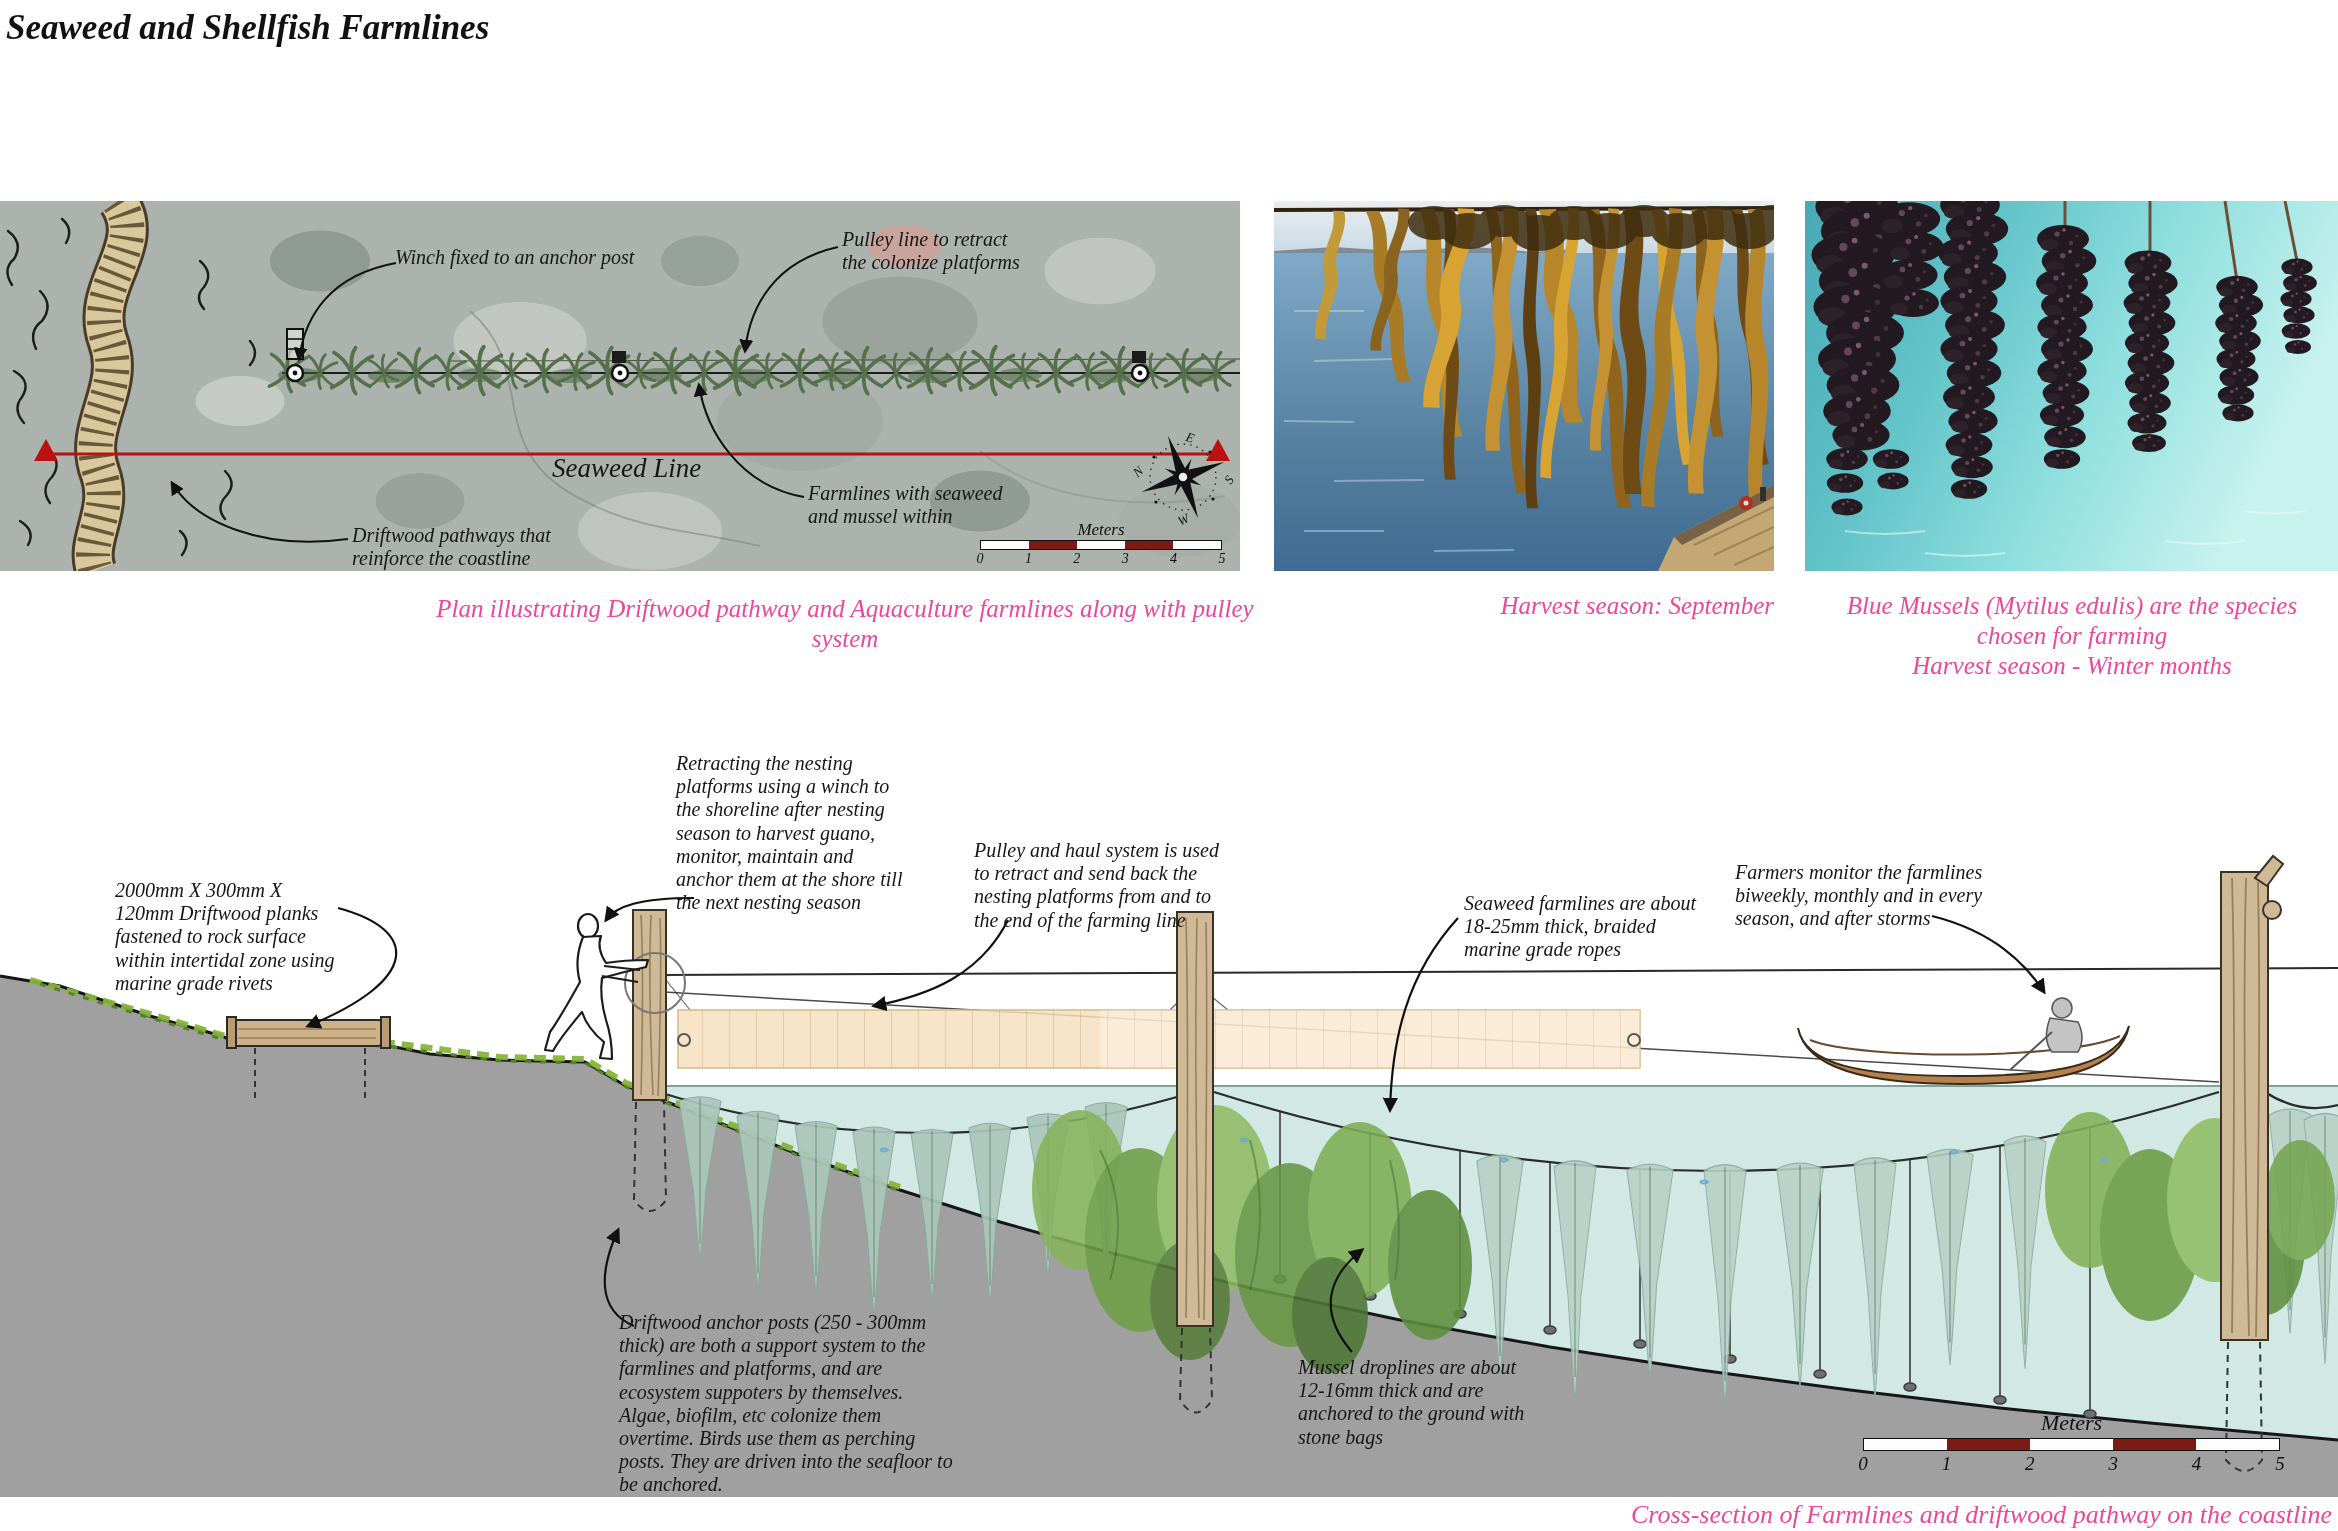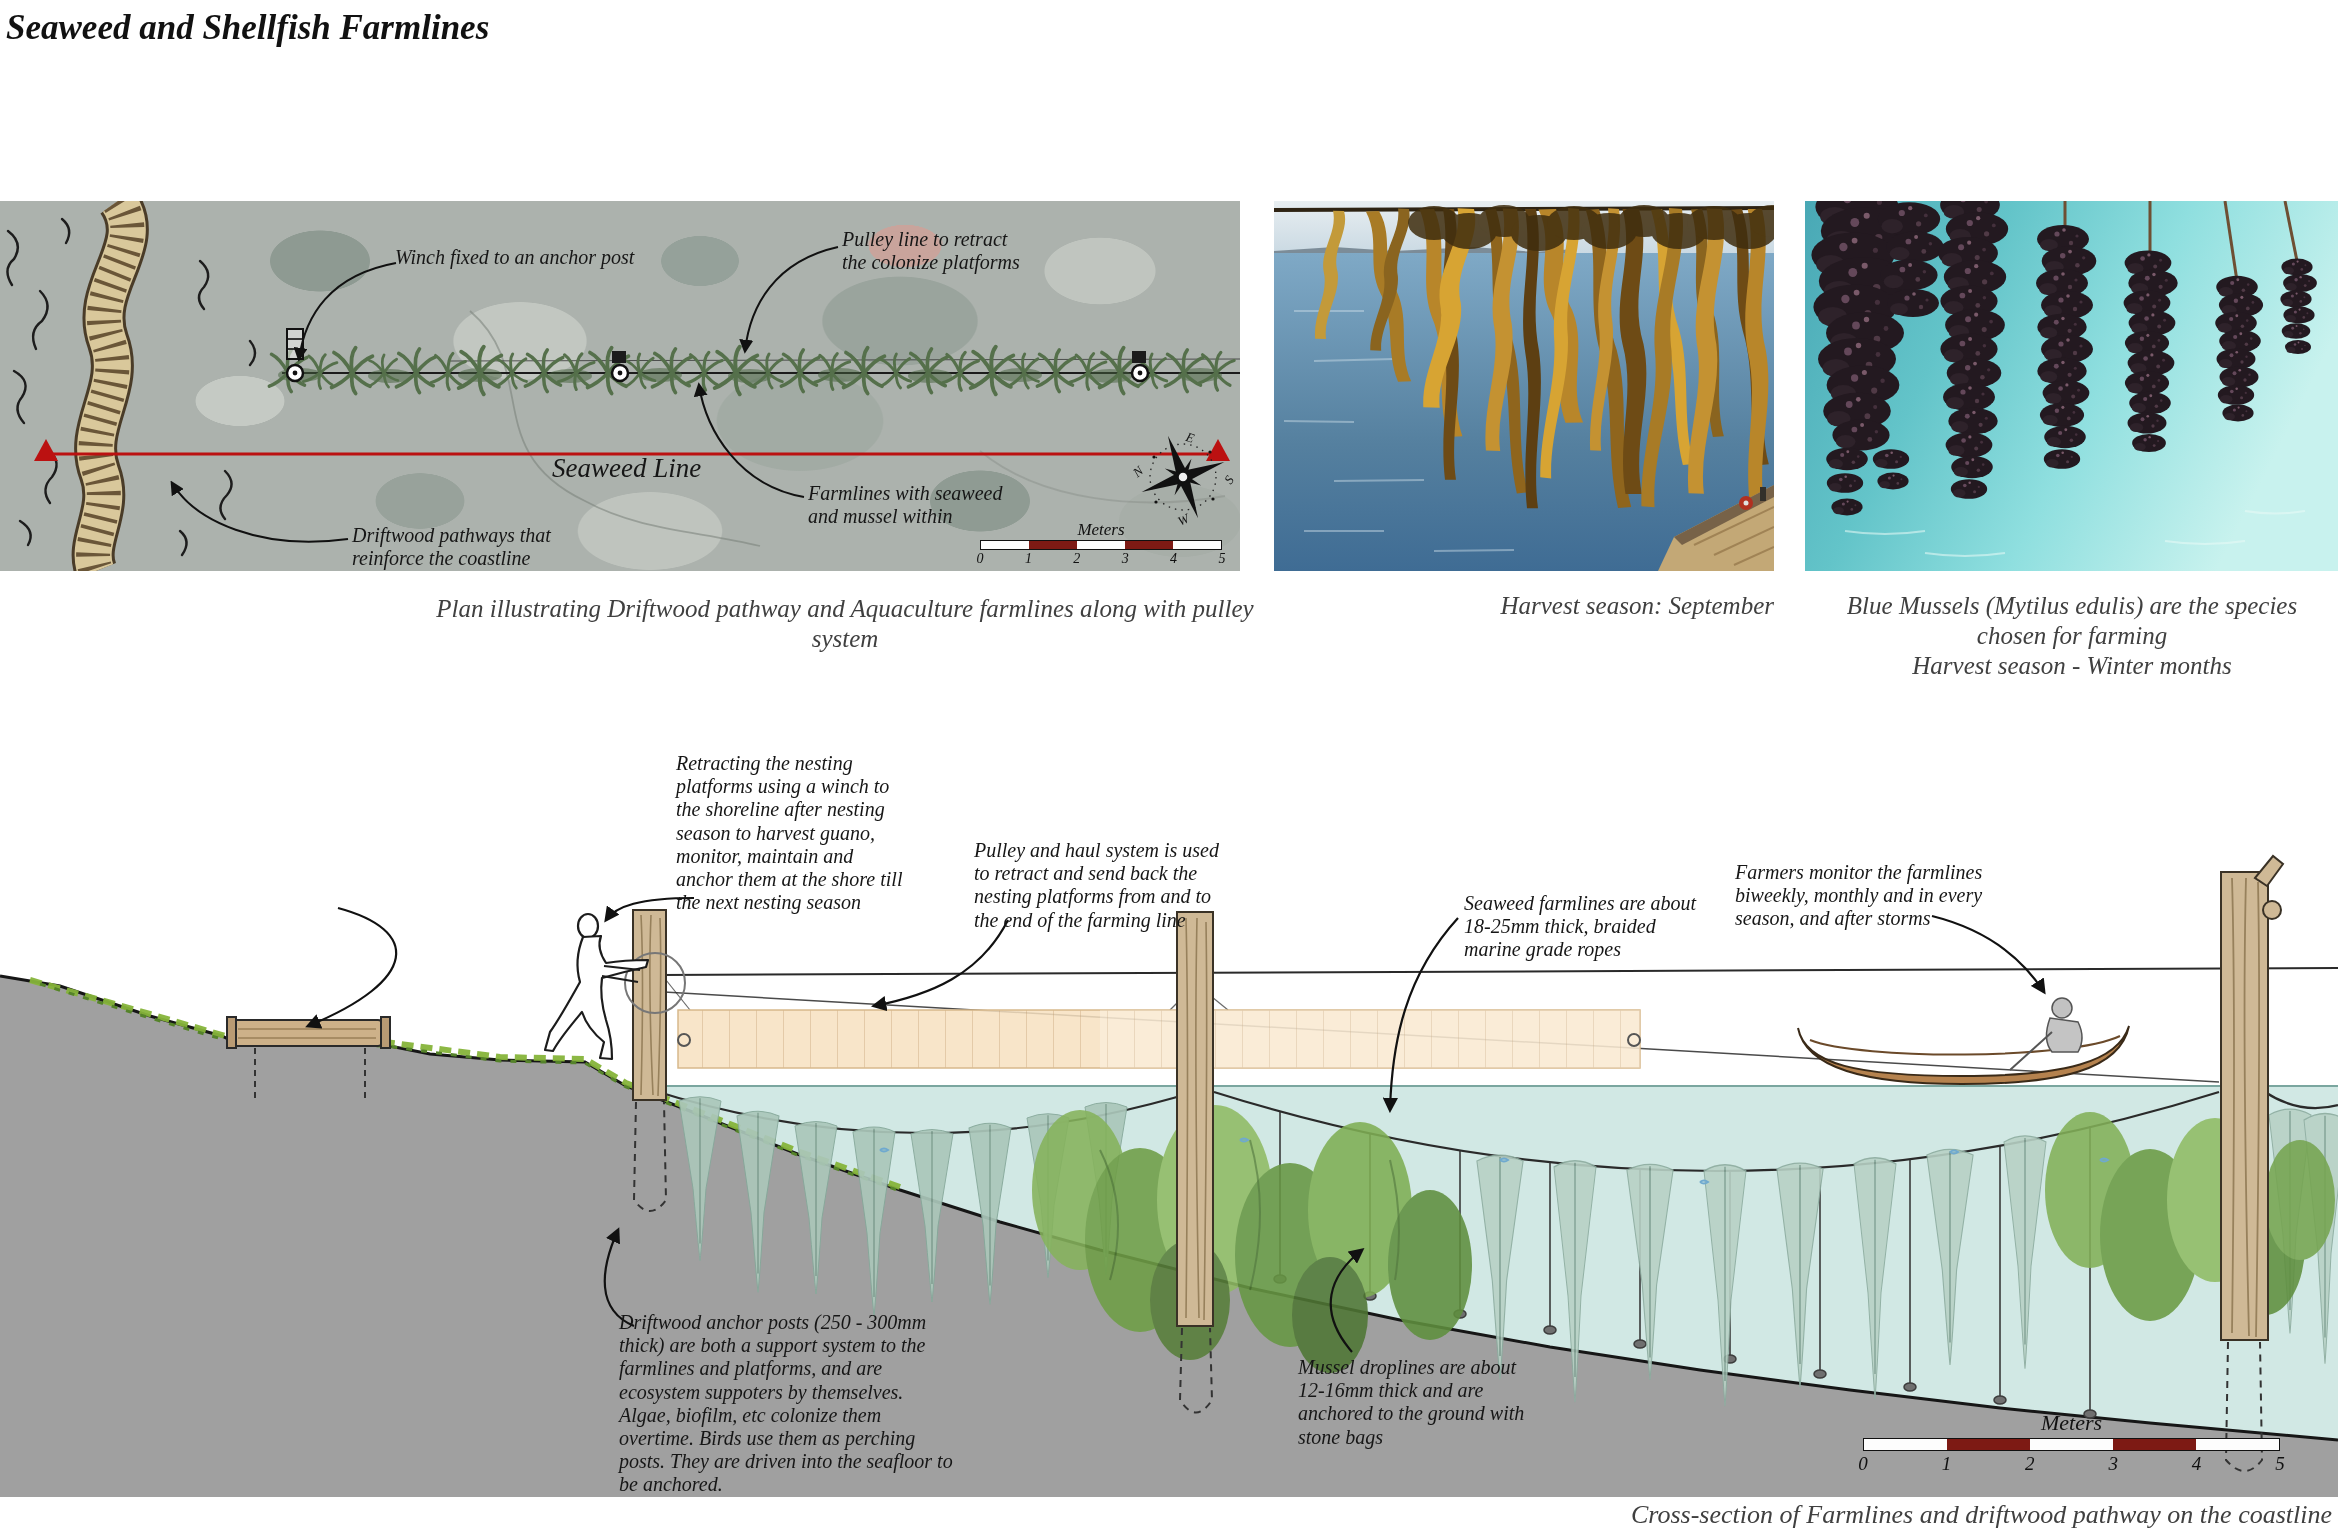--- a/index.html
+++ b/index.html
@@ -2,21 +2,21 @@
 <html><head>
 <meta charset="utf-8">
 <style>
   html,body{margin:0;padding:0;background:#fff}
   #board{position:relative;width:2338px;height:1531px;background:#fff;overflow:hidden;
          font-family:"Liberation Serif",serif;color:#111}
   .abs{position:absolute}
   #title{left:6px;top:8px;font-size:35px;font-weight:bold;font-style:italic;white-space:nowrap}
   .panel{position:absolute;top:201px;height:370px;overflow:hidden}
   .ann{position:absolute;font-style:italic;font-size:20px;line-height:1.16;color:#161616}
-  .cap{position:absolute;font-style:italic;font-size:25px;line-height:1.2;color:#404040}
+  .cap{position:absolute;font-style:italic;font-size:25px;line-height:1.2;color:#ec4899}
   .nowrap{white-space:nowrap}
   .cl{position:absolute;font-size:13px;font-style:italic;color:#111}
   
   .scalebar{position:absolute}
   .sb-title{text-align:center;font-style:italic}
   .sb-bar{display:flex;border:1.6px solid #111;box-sizing:border-box;background:#fff}
   .sb-bar i{flex:1;background:#fdfdfd}
   .sb-bar i.r{background:#7d1a14}
   .sb-ticks{position:relative;font-style:italic}
   .sb-ticks span{position:absolute;transform:translateX(-50%)}
@@ -586,20 +586,21 @@
       <path d="M338,138 C420,160 420,210 308,256" marker-end="url(#arrS)"></path>
       <path d="M694,128 C640,128 616,136 606,150" marker-end="url(#arrS)"></path>
       <path d="M1008,150 C980,205 930,225 874,236" marker-end="url(#arrS)"></path>
       <path d="M1458,148 C1406,205 1392,270 1390,340" marker-end="url(#arrS)"></path>
       <path d="M1932,146 C1988,160 2022,188 2044,222" marker-end="url(#arrS)"></path>
       <path d="M634,556 C596,540 600,500 618,460" marker-end="url(#arrS)"></path>
       <path d="M1352,582 C1316,540 1330,505 1362,480" marker-end="url(#arrS)"></path>
     </g>
   </svg>
 
+  <div class="ann" style="left:115px;top:879px;width:222px">2000mm X 300mm X 120mm Driftwood planks fastened to rock surface within intertidal zone using marine grade rivets</div>
   <div class="ann" style="left:676px;top:752px;width:238px">Retracting the nesting platforms using a winch to the shoreline after nesting season to harvest guano, monitor, maintain and anchor them at the shore till the next nesting season</div>
   <div class="ann" style="left:974px;top:839px;width:252px">Pulley and haul system is used to retract and send back the nesting platforms from and to the end of the farming line</div>
   <div class="ann" style="left:1464px;top:892px;width:235px">Seaweed farmlines are about 18-25mm thick, braided marine grade ropes</div>
   <div class="ann" style="left:1735px;top:861px;width:258px">Farmers monitor the farmlines biweekly, monthly and in every season, and after storms</div>
   <div class="ann" style="left:619px;top:1311px;width:340px">Driftwood anchor posts (250 - 300mm thick) are both a support system to the farmlines and platforms, and are ecosystem suppoters by themselves. Algae, biofilm, etc colonize them overtime. Birds use them as perching posts. They are driven into the seafloor to be anchored.</div>
   <div class="ann" style="left:1298px;top:1356px;width:238px">Mussel droplines are about 12-16mm thick and are anchored to the ground with stone bags</div>
 
   <div class="scalebar sb-big" style="left:1863px;top:1411px;width:417px">
     <div class="sb-title">Meters</div>
     <div class="sb-bar">

